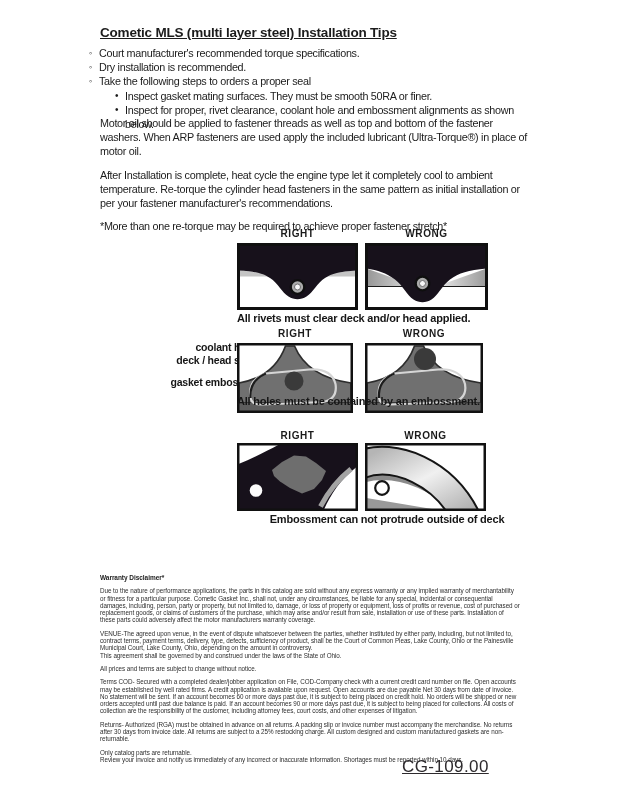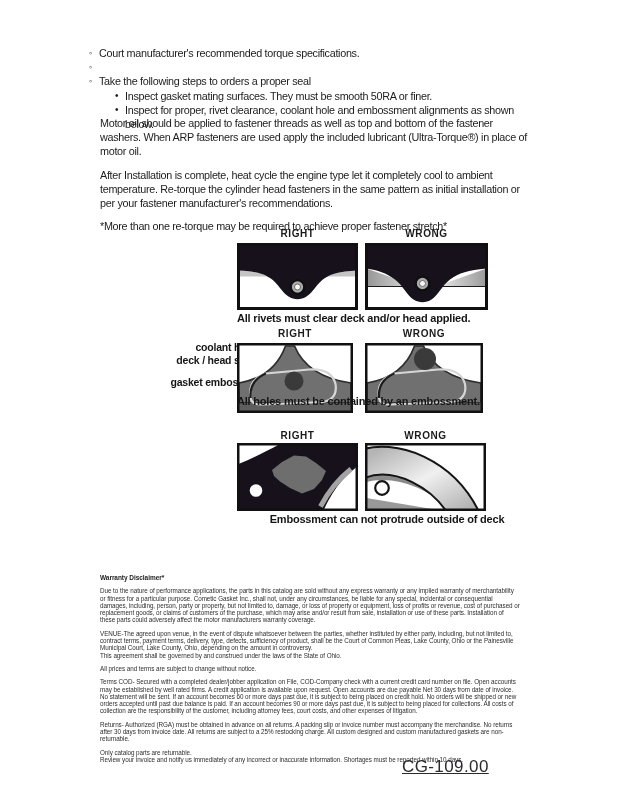--- a/index.html
+++ b/index.html
@@ -28,28 +28,30 @@
   .disclaimer h3{font-size:6.5px;font-weight:bold;margin:0 0 6px 0;color:#222;}
   .disclaimer .blk{margin:0 0 6px 0;}
   .pagecode{left:402px;top:757px;font-size:17px;letter-spacing:0.4px;color:#2d2a2d;text-decoration:underline;}
   svg{display:block;}
 </style>
 </head>
 <body>
 
 <div class="page">
 
+  <h1 class="abs title">Cometic MLS (multi layer steel) Installation Tips</h1>
 
   <div class="abs bullets">
     <div class="b">
       <span class="mk">◦</span>
       <span>Court manufacturer's recommended torque specifications.</span>
     </div>
     <div class="b">
       <span class="mk">◦</span>
+      <span>Dry installation is recommended.</span>
     </div>
     <div class="b">
       <span class="mk">◦</span>
       <span>Take the following steps to orders a proper seal</span>
     </div>
     <div class="b sub">
       <span class="mk">•</span>
       <span>Inspect gasket mating surfaces.  They must be smooth 50RA or finer.</span>
     </div>
     <div class="b sub">

